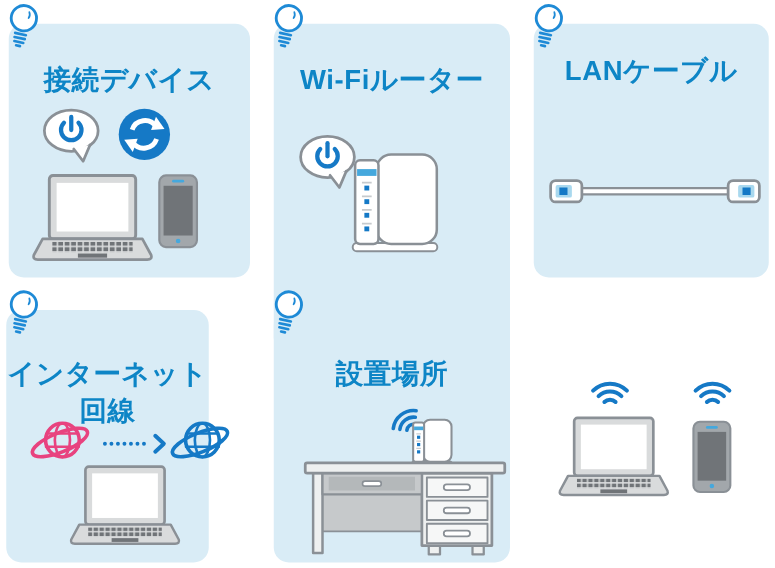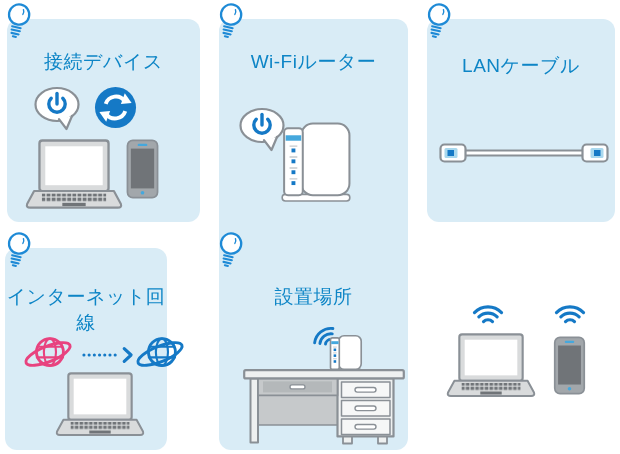--- a/index.html
+++ b/index.html
@@ -5,21 +5,21 @@
   html,body{margin:0;padding:0;background:#fff;}
   .stage{
     position:relative;width:620px;height:454px;overflow:hidden;
     background:var(--canvas-bg,#fff);
     font-family:"Liberation Sans",sans-serif;
   }
   .card{position:absolute;background:var(--card-bg,#d9ecf6);border-radius:12px;}
   .card.no-bg{background:transparent;}
   .card-title{
     position:absolute;left:0;right:0;margin:0;text-align:center;
-    font-size:19px;font-weight:normal;letter-spacing:0.5px;
+    font-size:22px;font-weight:bold;letter-spacing:0.5px;
     color:var(--title-text,#0d85c6);
   }
   .abs{position:absolute;display:block;}
   svg{overflow:visible;}
   
   .s-g{stroke:var(--outline-gray,#8a9096)}
   .s-b{stroke:var(--icon-blue,#1579c6)}
   .s-bulb{stroke:var(--bulb-blue,#1e8ad6)}
   .s-p{stroke:var(--accent-pink,#e8437f)}
   .s-led{stroke:#c6cacd}
@@ -129,21 +129,21 @@
   </section>
 
   <section class="card" style="left:427px;top:19px;width:188px;height:203px">
     <svg class="abs" style="left:-4px;top:-17px" width="30" height="40" viewBox="0 0 32 42">
       <g transform="rotate(12 16 21)" class="s-bulb" stroke-linecap="round">
         <circle cx="15.5" cy="13" r="10.8" class="f-w" stroke-width="2.4"></circle>
         <path d="M19 7 q1.6 2.6 0.4 5" class="f-n" stroke-width="1.5"></path>
         <path d="M10.8 26.8 H20.2 M11 30.3 H20 M11.6 33.8 H19.4 M13.8 37 H17.2" class="f-n" stroke-width="2.2"></path>
       </g>
     </svg>
-    <h2 class="card-title" style="top:34px">LANケーブル</h2>
+    <h2 class="card-title" style="top:23px">LANケーブル</h2>
 
     <svg class="abs" style="left:12px;top:122px" width="170" height="24" viewBox="0 0 170 24">
       <rect x="24" y="9.5" width="122" height="5" rx="2.5" class="f-w s-g" stroke-width="1.8"></rect>
       <rect x="1.5" y="3.5" width="25" height="17" rx="4" class="f-w s-g" stroke-width="2.2"></rect>
       <rect x="5.5" y="7" width="13" height="10" rx="1.5" class="f-pale"></rect>
       <rect x="8.5" y="9" width="6.5" height="6" class="f-b"></rect>
       <rect x="143.5" y="3.5" width="25" height="17" rx="4" class="f-w s-g" stroke-width="2.2"></rect>
       <rect x="151.5" y="7" width="13" height="10" rx="1.5" class="f-pale"></rect>
       <rect x="155" y="9" width="6.5" height="6" class="f-b"></rect>
     </svg>

